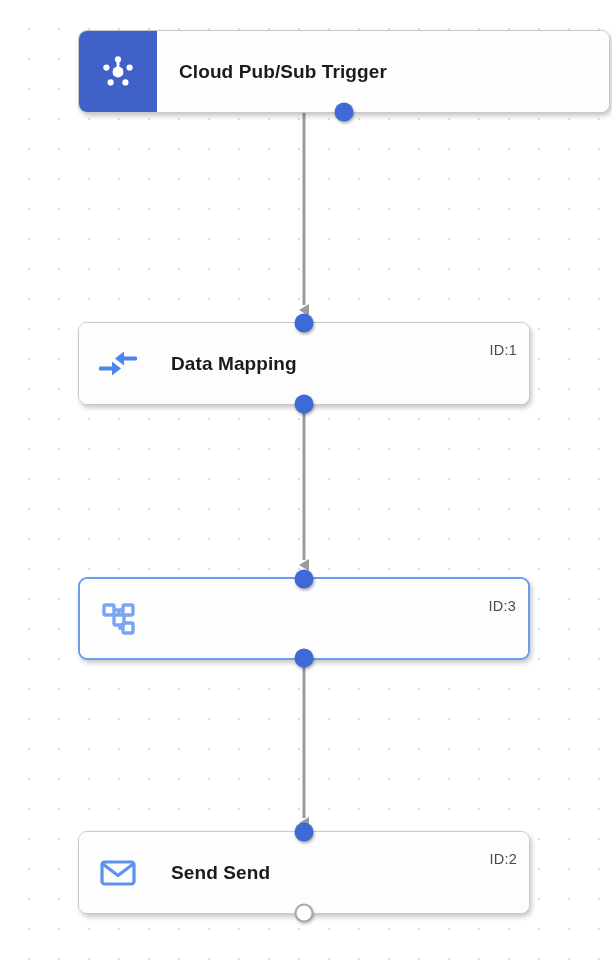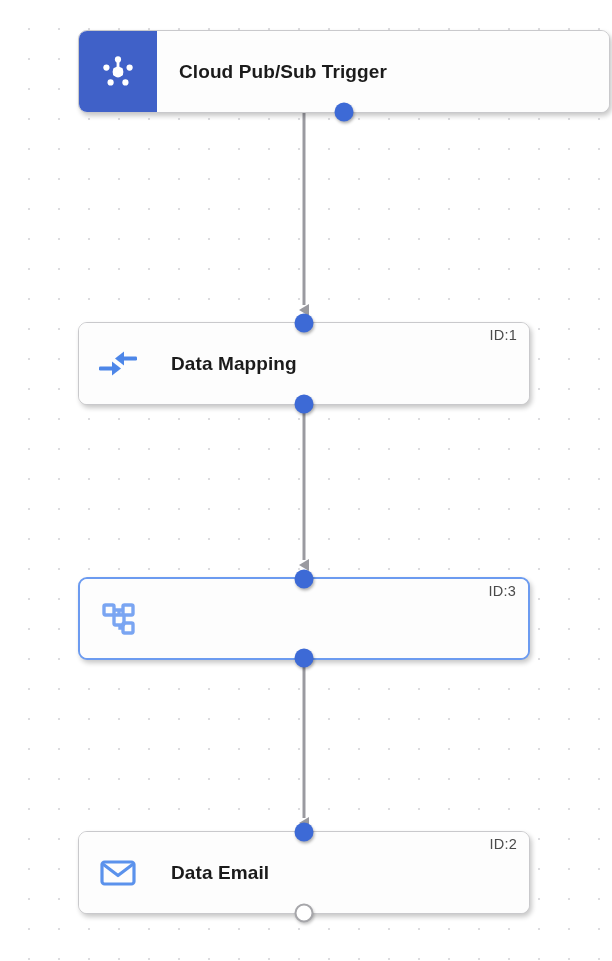--- a/index.html
+++ b/index.html
@@ -78,21 +78,21 @@
   .node-label {
     font-size: 19px;
     font-weight: bold;
     color: #1b1b1b;
     letter-spacing: 0.1px;
     white-space: nowrap;
   }
 
   .id-badge {
     position: absolute;
-    top: 4px;
+    top: 19px;
     right: 12px;
     font-size: 14.5px;
     color: #4a4a4a;
     letter-spacing: 0.2px;
   }
 
   
   .port {
     position: absolute;
     width: 19px;
@@ -201,20 +201,20 @@
   </div>
 
   <div class="node" style="left:78px; top:831px; width:452px; height:83px;">
     <div class="node-inner">
       <div class="icon-slot">
         <svg width="40" height="32" viewBox="0 0 40 32">
           <rect x="4" y="5" width="32" height="22" rx="2.6" fill="none" stroke="#5b92ec" stroke-width="3.2"></rect>
           <path d="M5.5 7.5 L20 18.5 L34.5 7.5" fill="none" stroke="#5b92ec" stroke-width="3.2" stroke-linecap="round" stroke-linejoin="round"></path>
         </svg>
       </div>
-      <span class="node-label" style="margin-left:14px;">Data Email</span>
+      <span class="node-label" style="margin-left:14px;">Send Send</span>
     </div>
     <span class="id-badge">ID:2</span>
     <div class="port filled top"></div>
     <div class="port hollow bottom"></div>
   </div>
 
 </div>
 
 </body></html>

